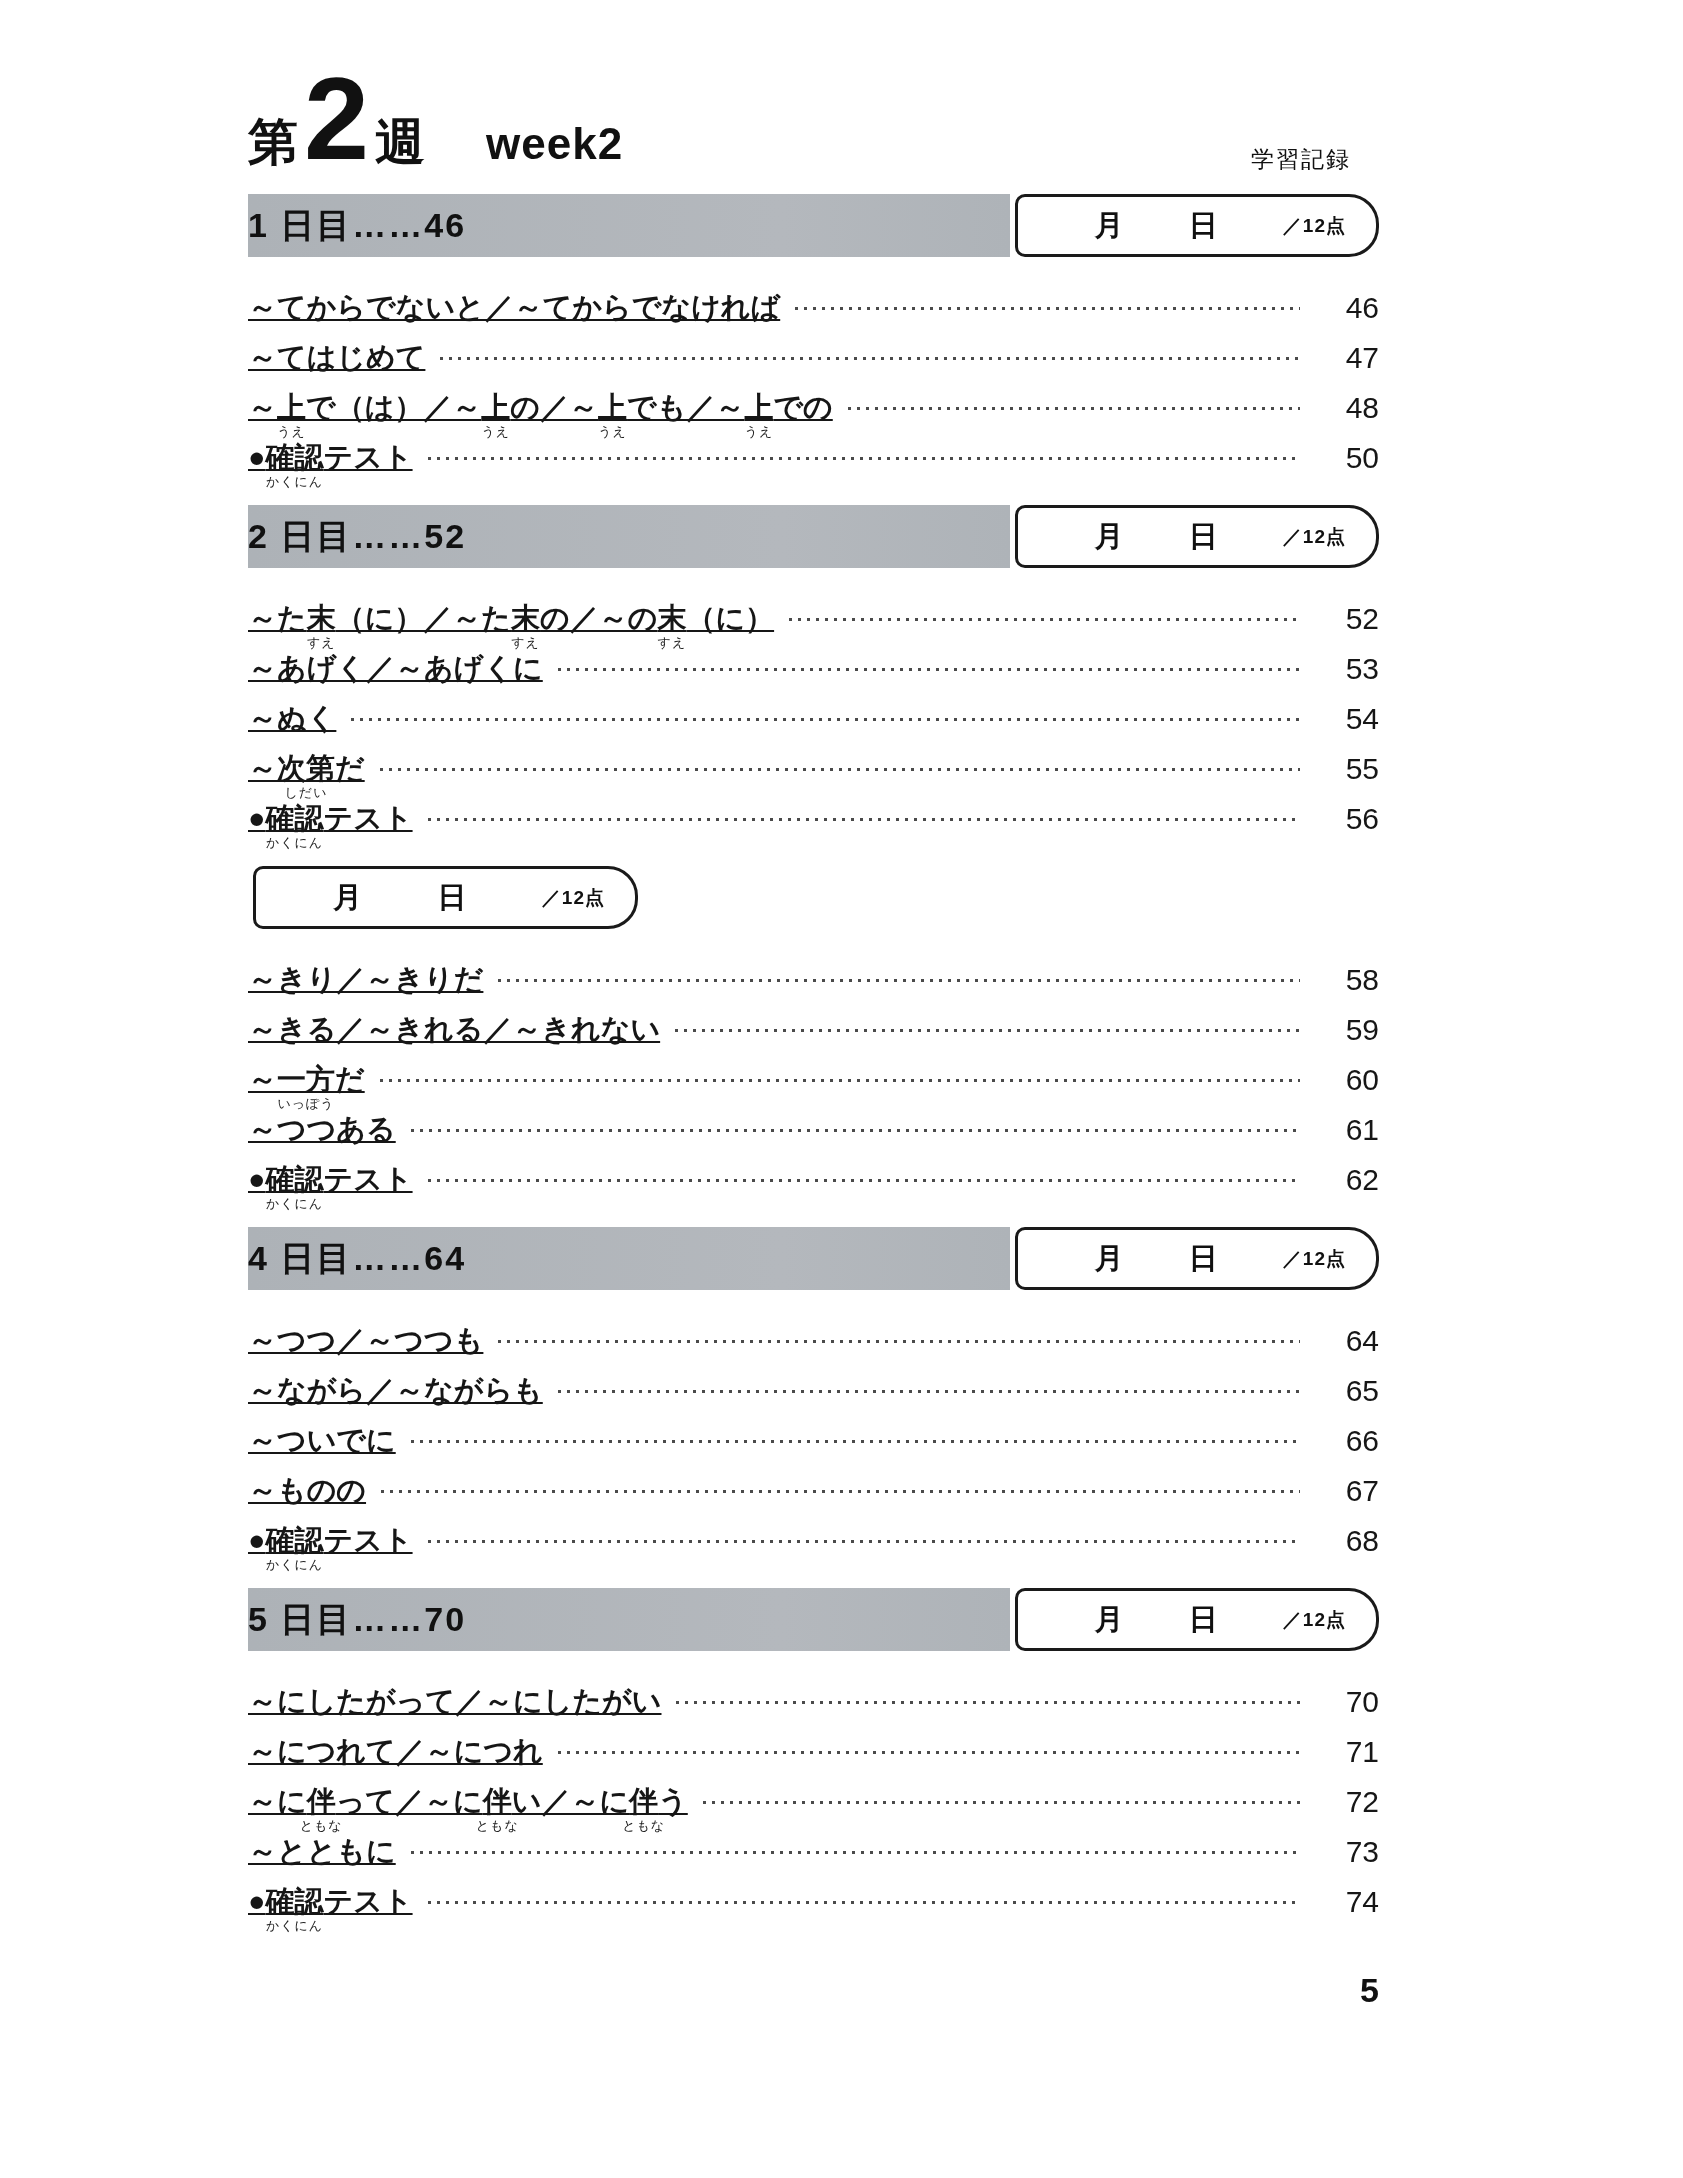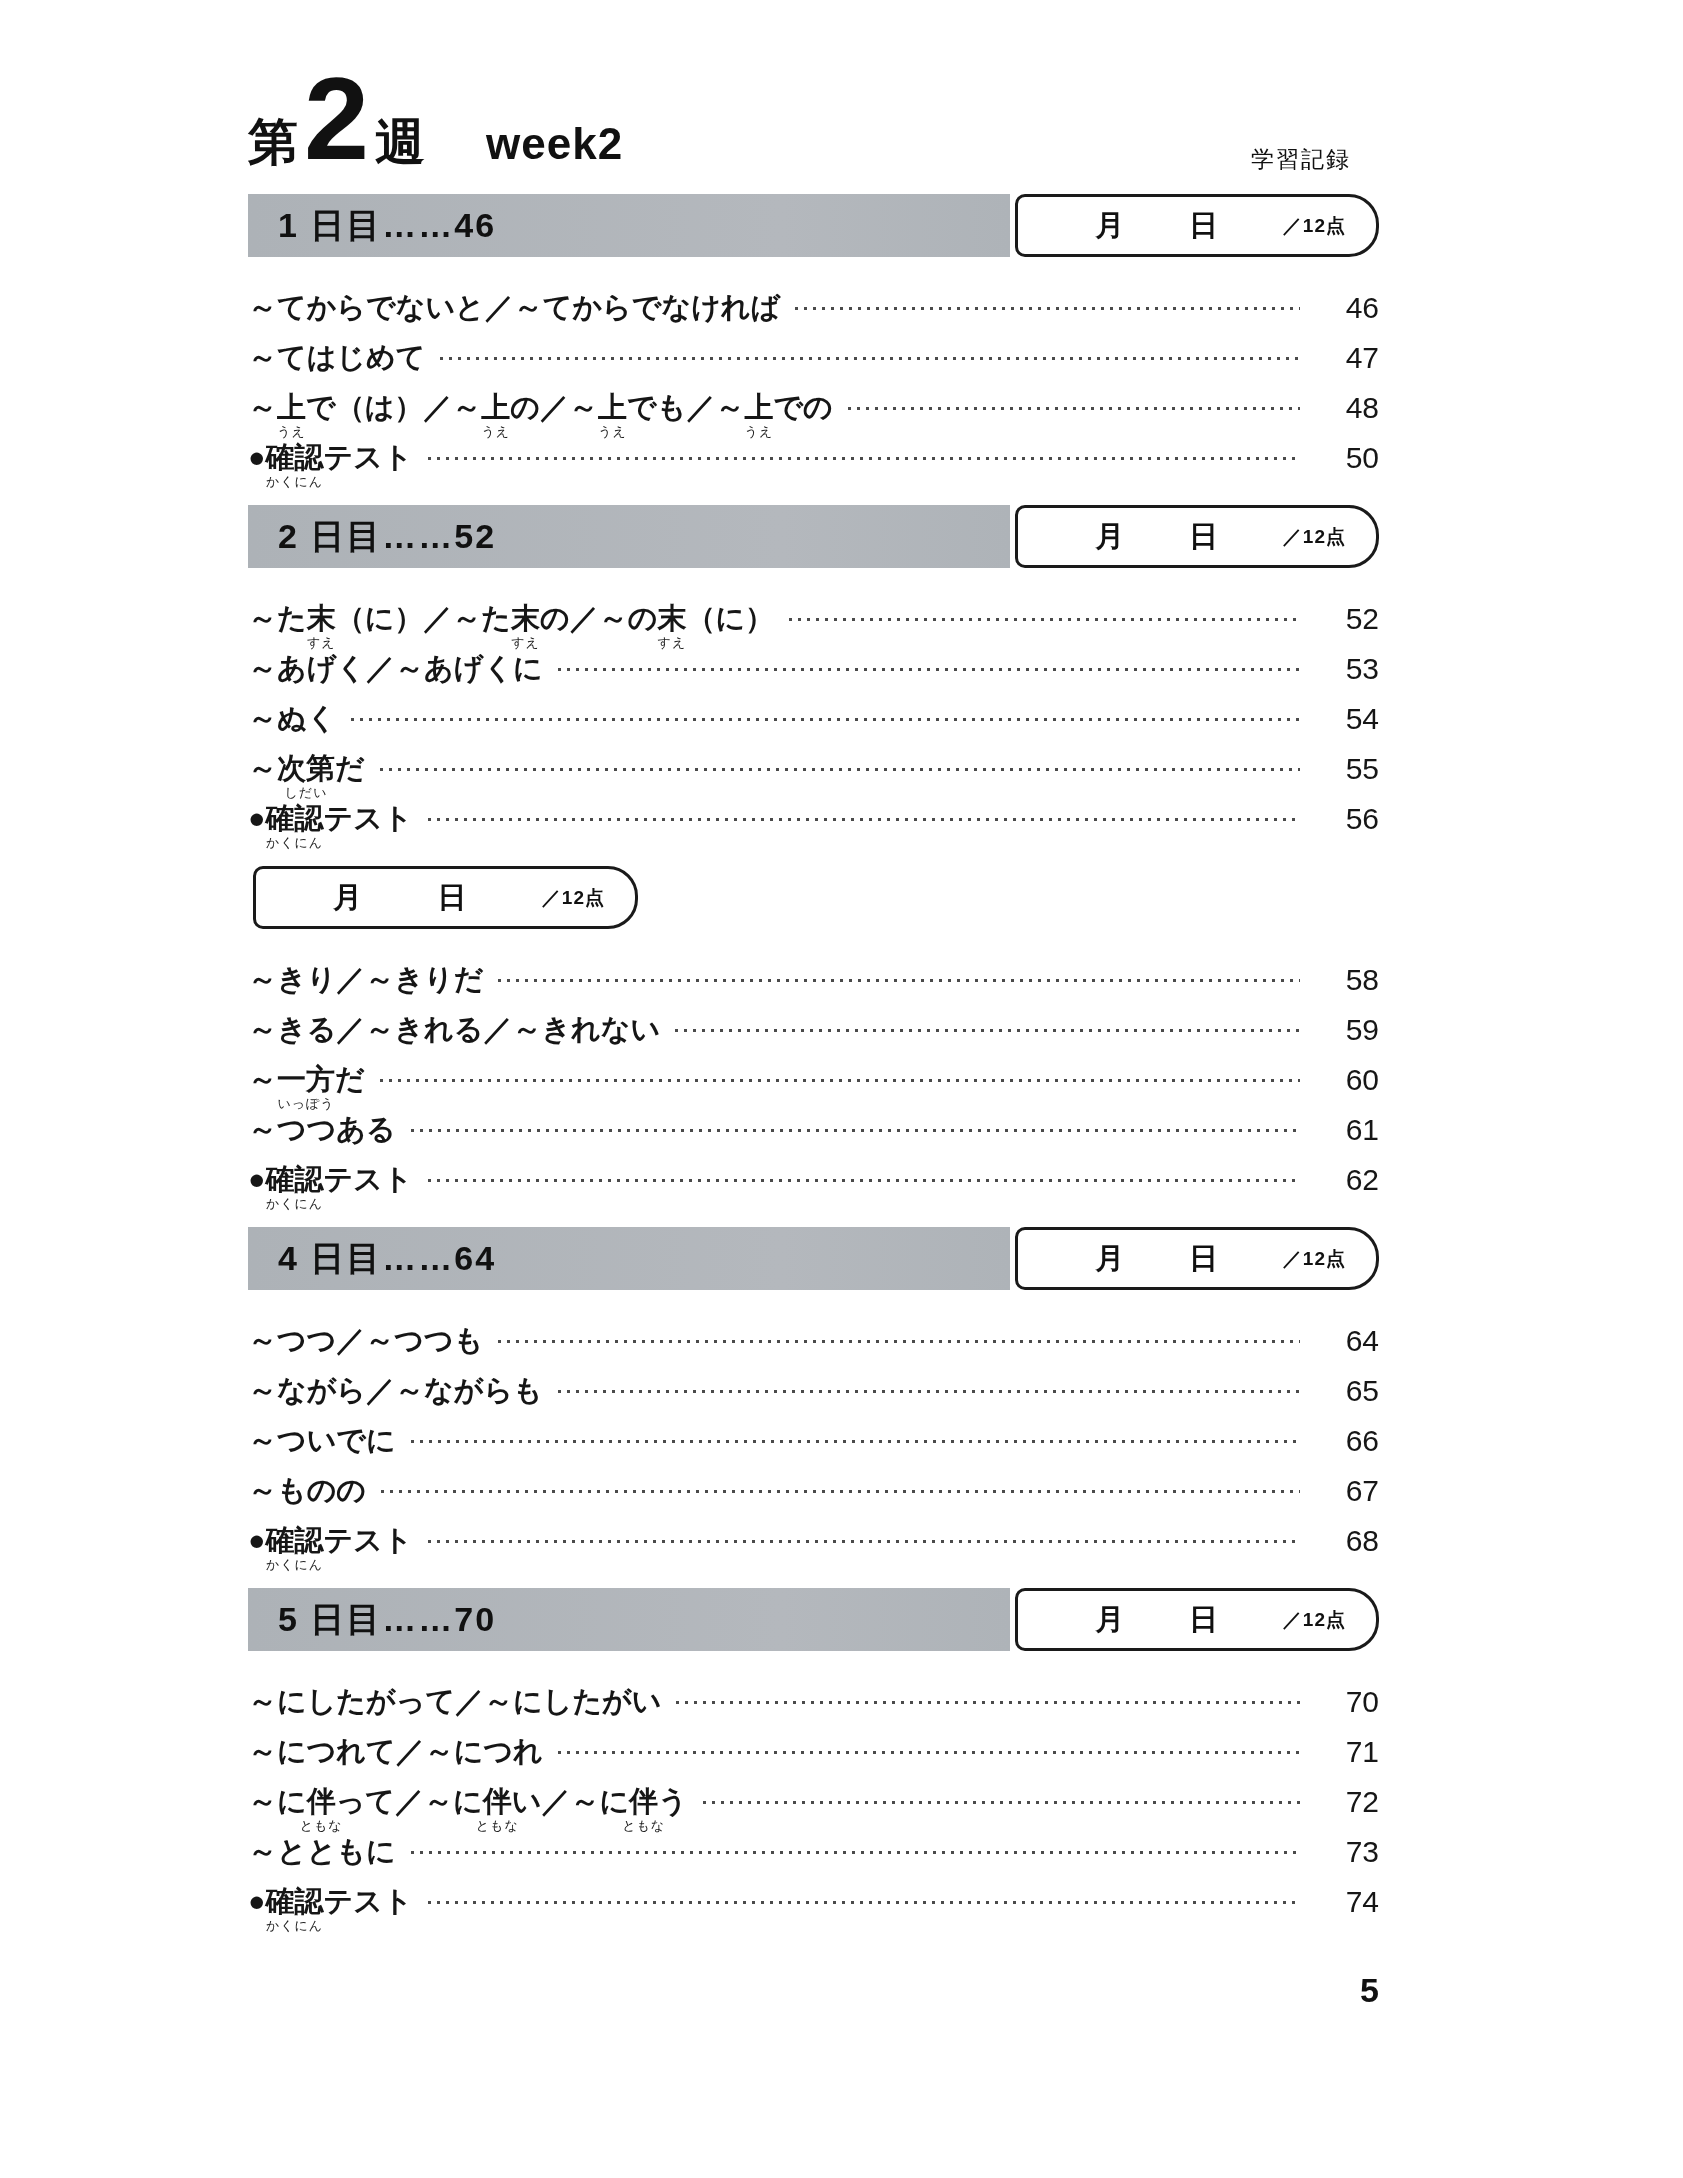--- a/index.html
+++ b/index.html
@@ -23,39 +23,39 @@
   .week-en { font-size:44px; font-weight:bold; margin-left:61px; letter-spacing:1px; }
   .record-heading {
     position:absolute; top:75px; right:28px;
     font-size:23px; color:#111; letter-spacing:2px;
   }
   
   .section { margin-top:8px; }
   .section-header { display:flex; height:63px; }
   .section-bar {
     width:824px; background:linear-gradient(90deg,#adb2b7 0%,#b4b8bd 70%,#aeb3b8 100%);
-    display:flex; align-items:center; padding-left:30px;
+    display:flex; align-items:center; 
   }
   .section-title { font-size:34px; font-weight:bold; letter-spacing:2px; color:#111; }
   .record-box {
     width:385px; margin-left:5px;
     border:3px solid #1a1a1a; border-radius:10px 30px 30px 10px;
     background:#fff;
     display:flex; align-items:center; justify-content:space-between;
     padding:0 30px 0 77px;
   }
   .month-label, .day-label { font-size:29px; font-weight:bold; }
   .score-label { font-size:19px; font-weight:bold; letter-spacing:1px; }
   
   .entry-list { padding:26px 0 14px; }
   .entry {
     display:flex; align-items:center; height:50px;
     font-size:29px; font-weight:600; color:#161616;
   }
-  .entry-label { white-space:nowrap; display:inline-flex; align-items:baseline; }
+  .entry-label { white-space:nowrap; display:inline-flex; align-items:baseline;text-decoration:underline; }
   .entry-label > span { white-space:pre; }
   .rb { position:relative; display:inline-block; }
   .rb .rt {
     position:absolute; left:50%; transform:translateX(-50%);
     top:calc(100% - 5px);
     font-size:13px; font-weight:normal; letter-spacing:1px;
     white-space:nowrap; color:#222;
   }
   .leader {
     flex:1; align-self:stretch; margin:0 14px 0 12px;

